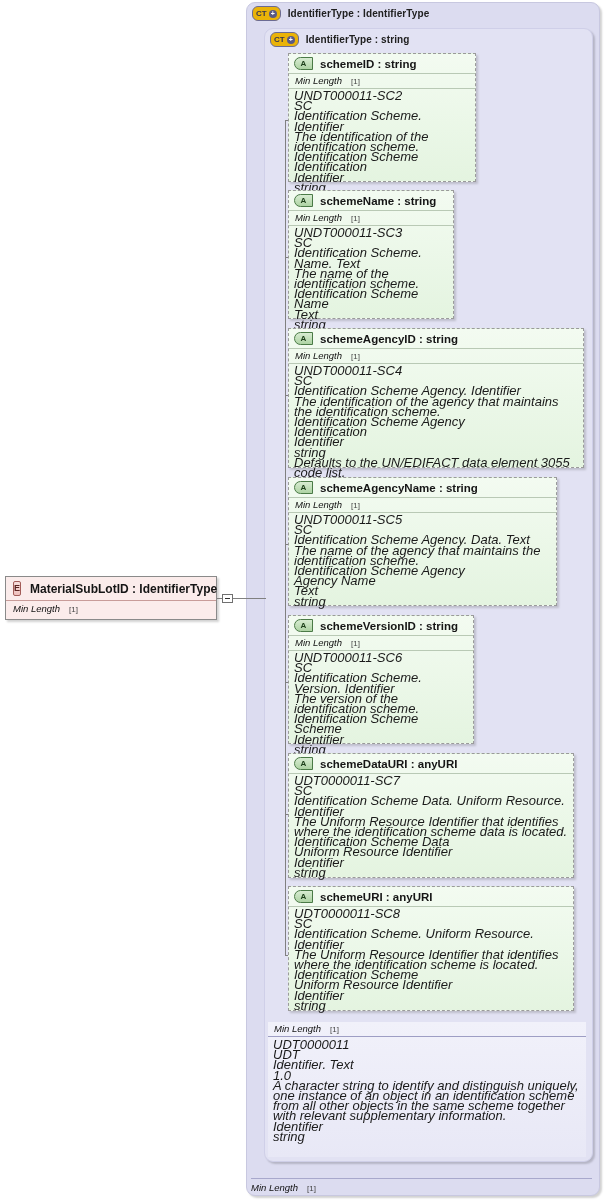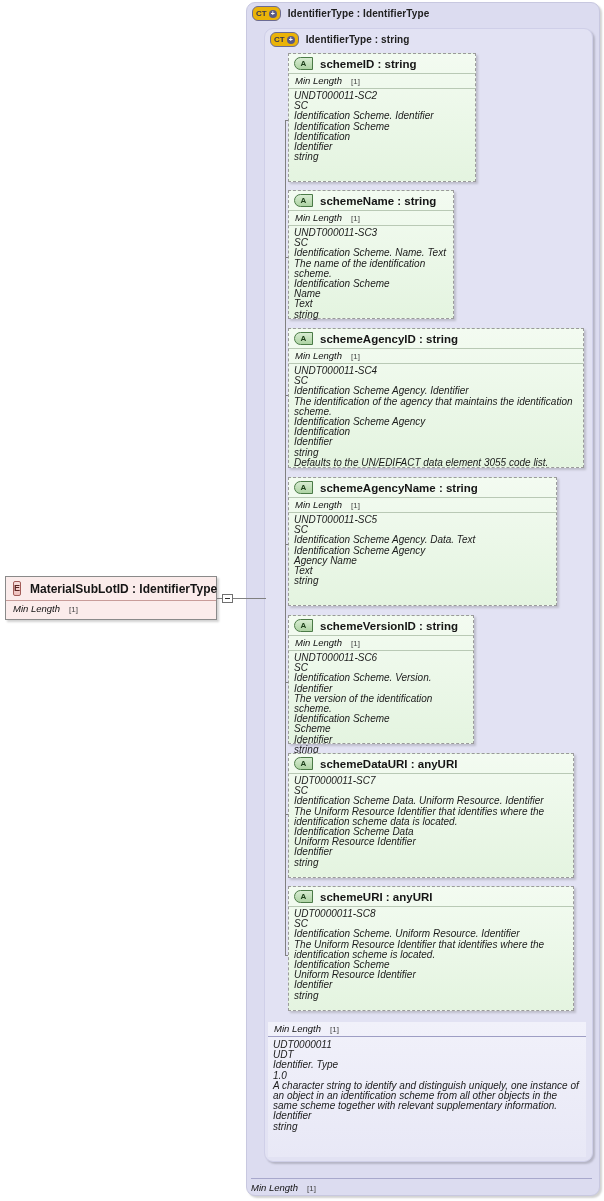--- a/index.html
+++ b/index.html
@@ -69,21 +69,21 @@
   .attr-title{font-size:11.5px;font-weight:bold;color:#151515;white-space:nowrap;}
   .facet-row{
     display:flex;align-items:baseline;gap:9px;
     padding:1px 6px 2px 6px;
     border-bottom:1px solid #b9c9b5;
     font-style:italic;font-size:9.5px;color:#111;
   }
   .facet-row .occ{font-style:normal;font-size:8px;color:#444;}
   .doc{
     padding:2px 5px 3px 5px;
-    font-style:italic;font-size:10px;line-height:10.2px;color:#1a1a1a;
+    font-style:italic;font-size:13px;line-height:10.2px;color:#1a1a1a;
   }
   .doc div{white-space:normal;}
 
   
   .docblock{
     position:absolute;
     background:linear-gradient(180deg,#f1f1fa 0%,#e8e8f6 100%);
     box-sizing:border-box;
   }
   .docblock .facet-row{border-bottom:1px solid #9e9ec4;}
@@ -180,20 +180,21 @@
       <span class="attr-title">schemeID : string</span>
     </div>
     <div class="facet-row">
       <span>Min Length</span>
       <span class="occ">[1]</span>
     </div>
     <div class="doc">
         <div>UNDT000011-SC2</div>
         <div>SC</div>
         <div>Identification Scheme. Identifier</div>
+        <div>The identification of the identification scheme.</div>
         <div>Identification Scheme</div>
         <div>Identification</div>
         <div>Identifier</div>
         <div>string</div>
       </div>
   </div>
 
   <div class="attr-box" style="left:288px;top:190px;width:166px;height:129px;">
     <div class="attr-head">
       <span class="attr-badge">A</span>
@@ -243,20 +244,21 @@
       <span class="attr-title">schemeAgencyName : string</span>
     </div>
     <div class="facet-row">
       <span>Min Length</span>
       <span class="occ">[1]</span>
     </div>
     <div class="doc">
         <div>UNDT000011-SC5</div>
         <div>SC</div>
         <div>Identification Scheme Agency. Data. Text</div>
+        <div>The name of the agency that maintains the identification scheme.</div>
         <div>Identification Scheme Agency</div>
         <div>Agency Name</div>
         <div>Text</div>
         <div>string</div>
       </div>
   </div>
 
   <div class="attr-box" style="left:288px;top:615px;width:186px;height:129px;">
     <div class="attr-head">
       <span class="attr-badge">A</span>
@@ -313,21 +315,21 @@
   </div>
 
   <div class="docblock" style="left:268px;top:1022px;width:318px;height:135px;">
     <div class="facet-row">
       <span>Min Length</span>
       <span class="occ">[1]</span>
     </div>
     <div class="doc">
         <div>UDT0000011</div>
         <div>UDT</div>
-        <div>Identifier. Type</div>
+        <div>Identifier. Text</div>
         <div>1.0</div>
         <div>A character string to identify and distinguish uniquely, one instance of an object in an identification scheme from all other objects in the same scheme together with relevant supplementary information.</div>
         <div>Identifier</div>
         <div>string</div>
       </div>
   </div>
 
   <div class="outer-facet" style="left:251px;top:1178px;width:341px;">
     <span>Min Length</span>
     <span class="occ">[1]</span>

